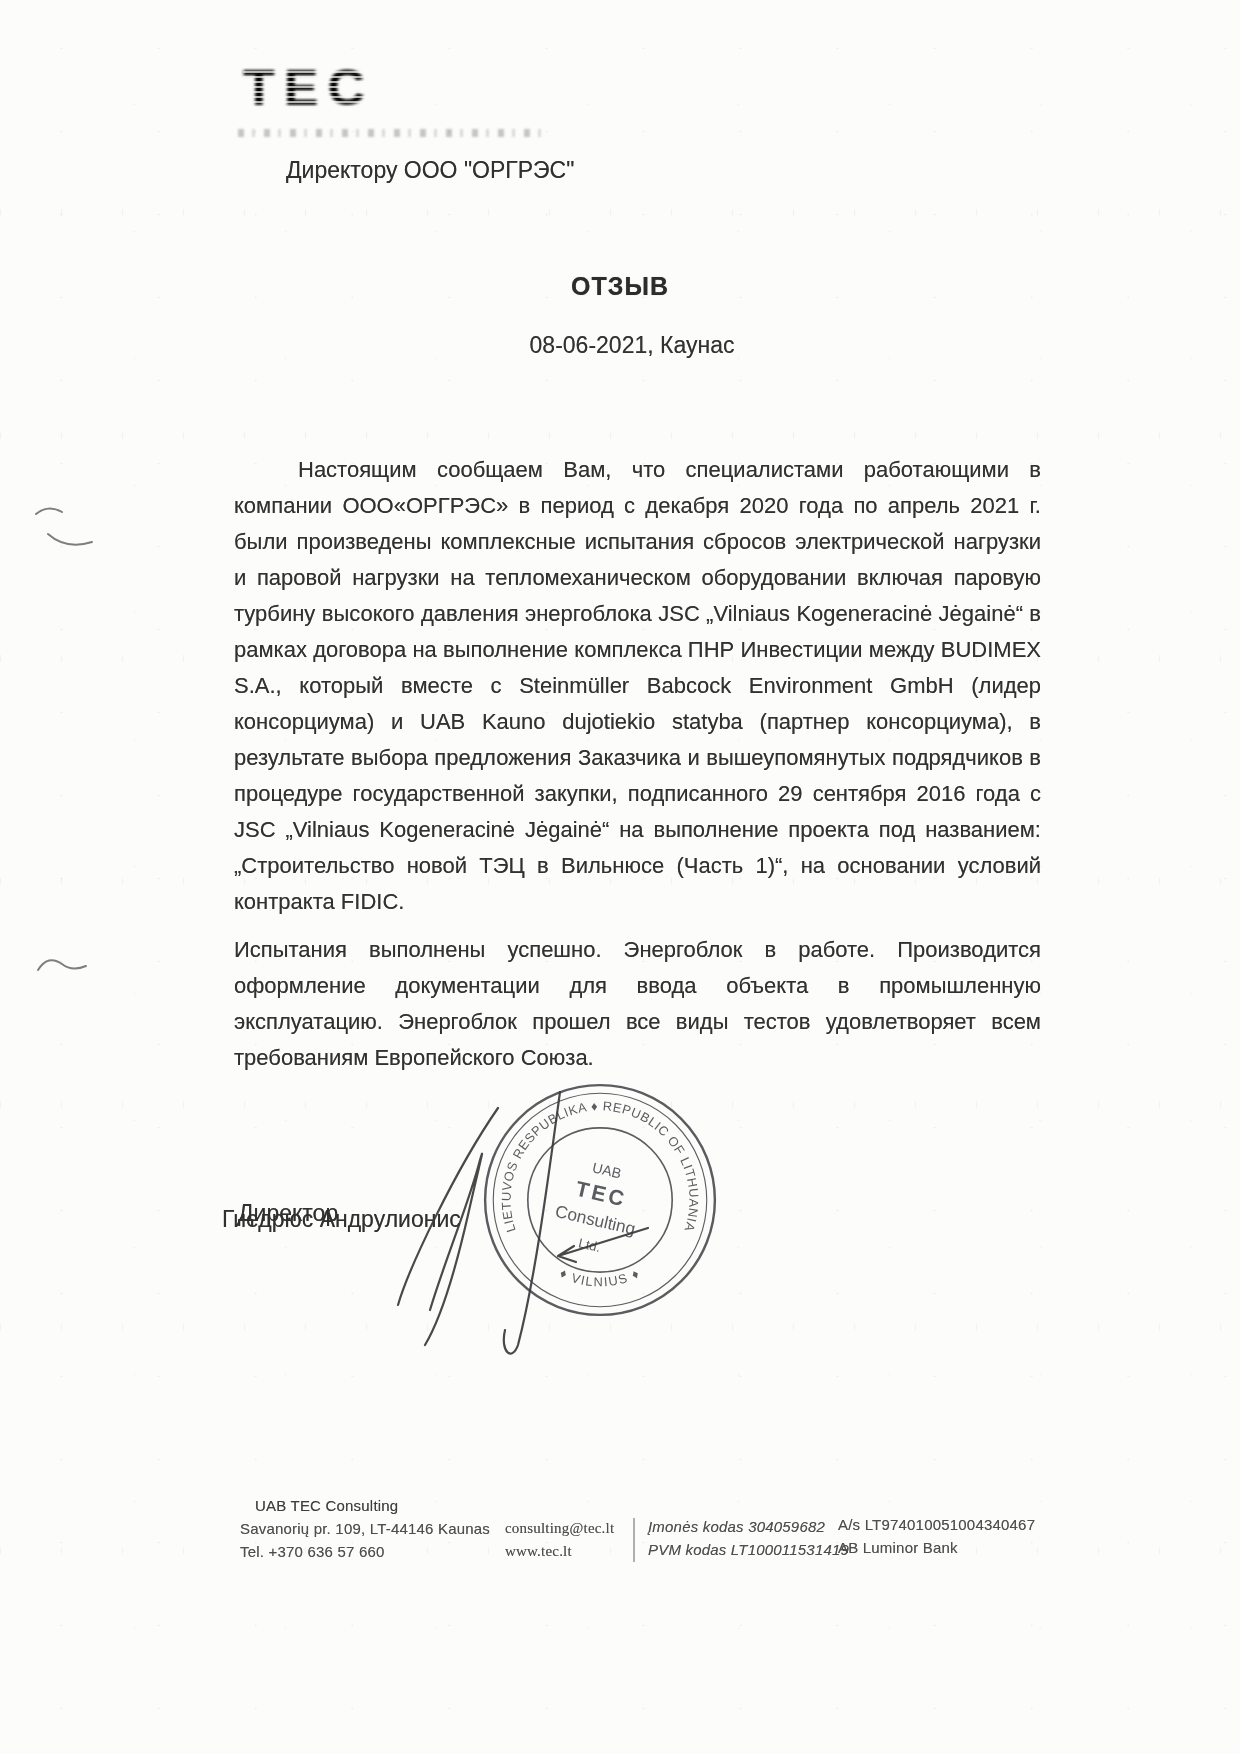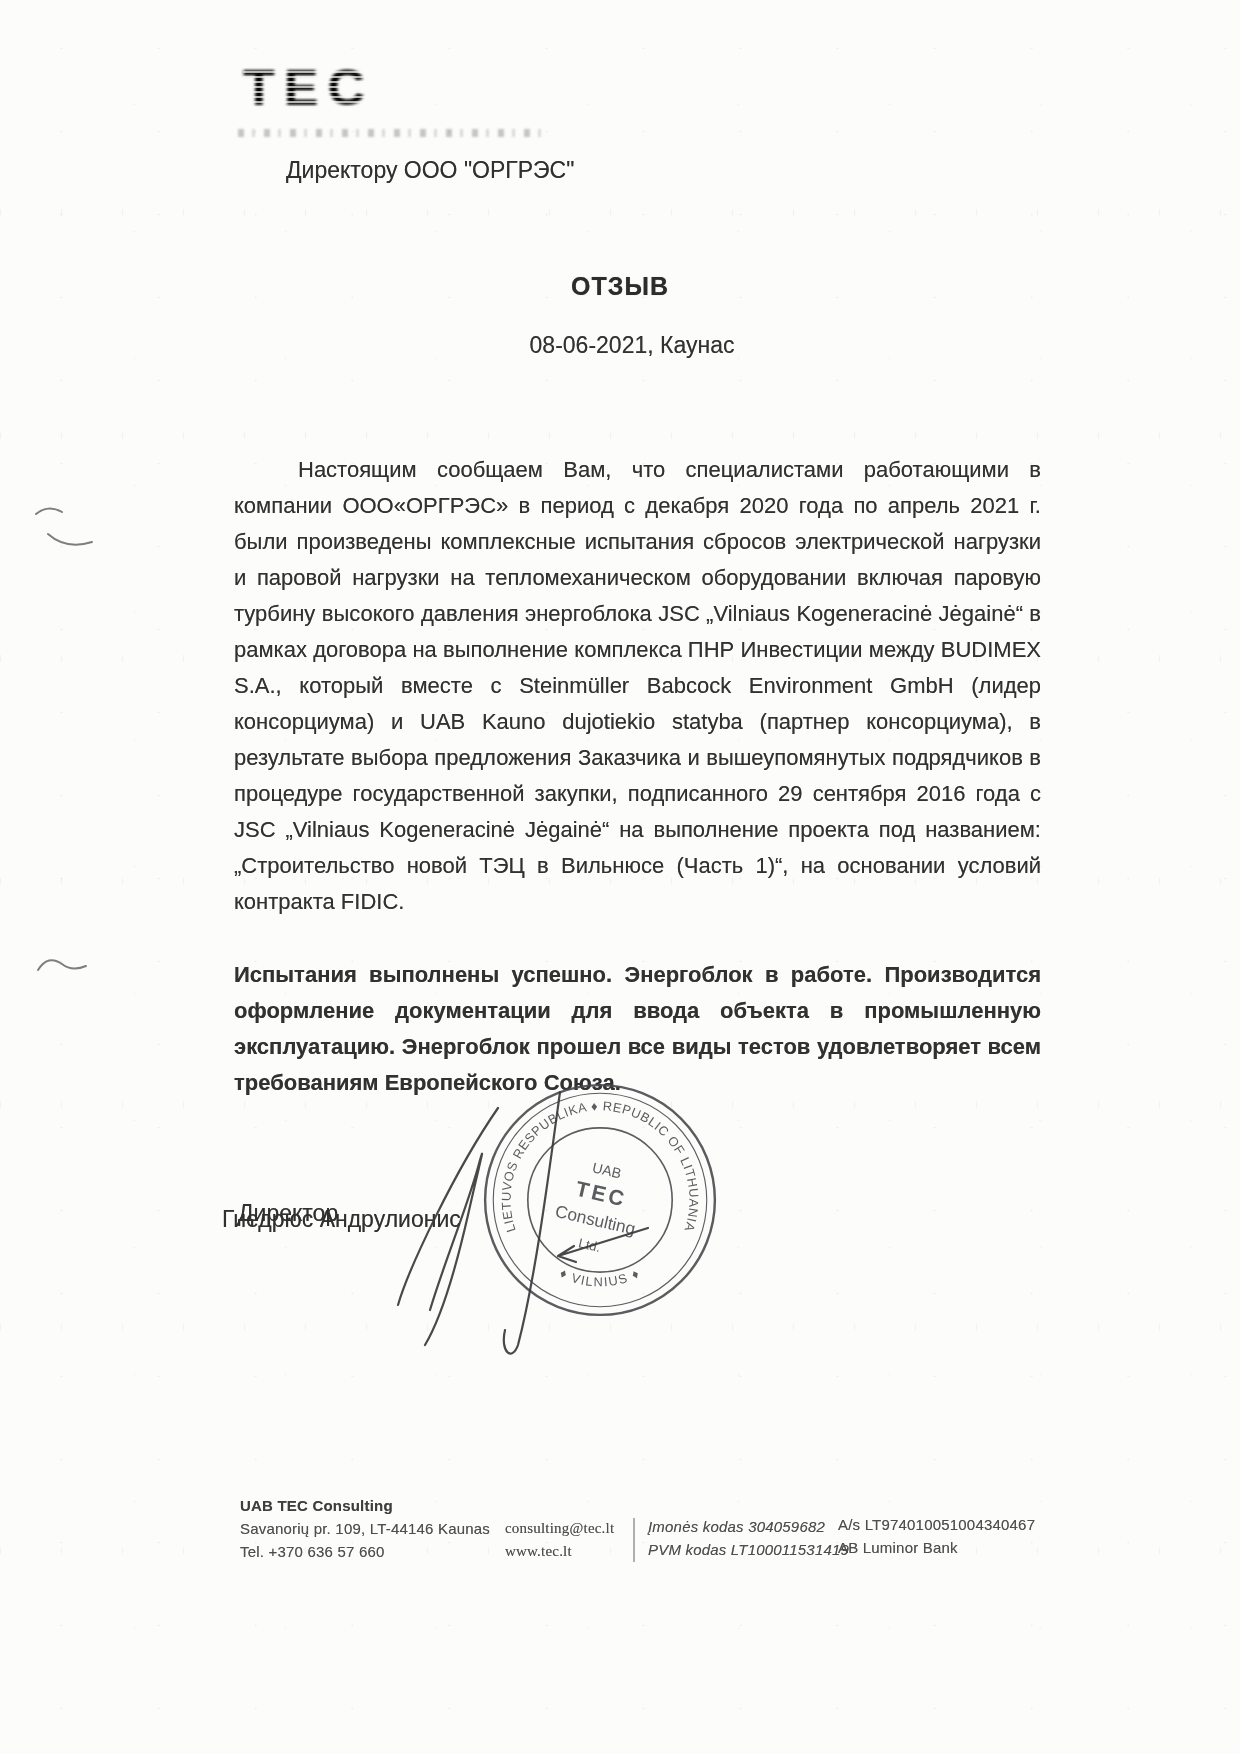--- a/index.html
+++ b/index.html
@@ -73,21 +73,21 @@
   }
 
   
   .body-text {
     position: absolute; left: 234px; top: 452px; width: 807px;
     font-size: 22px; line-height: 36px; color: #313131;
     text-align: justify;
     text-shadow: 0 0 0.6px rgba(45,45,45,0.55);
   }
   .body-text p.indent { text-indent: 64px; }
-  .body-text p + p { margin-top: 37px; font-weight: bold; }
+  .body-text p + p { margin-top: 12px; }
 
   
   .signatory-name {
     position: absolute; left: 222px; top: 1206px;
     font-size: 23px; color: #303030;
     text-shadow: 0 0 0.6px rgba(45,45,45,0.55);
   }
   .signatory-role {
     position: absolute; left: 222px; top: 1200px;
     font-size: 23px; color: #303030;
@@ -123,21 +123,21 @@
     position: absolute; left: 0; top: 1494px; width: 100%;
     font-size: 15px; line-height: 23px; color: #4e4e4e;
     letter-spacing: .2px;
     text-shadow: 0 0 0.5px rgba(60,60,60,0.5);
   }
   .fcol { position: absolute; }
   .fcol1 { left: 240px; top: 0; }
   .fcol2 { left: 505px; top: 23px; font-family: Liberation Serif, serif; }
   .fcol3 { left: 648px; top: 21px; font-style: italic; }
   .fcol4 { left: 838px; top: 19px; }
-  .fbold { font-weight: 700; color: #3e3e3e; }
+  .fbold { font-weight: 400; color: #3e3e3e; margin-left: 15px; }
   .fdivider {
     position: absolute; left: 633px; top: 24px;
     width: 1.5px; height: 44px;
     background: #6f6f6f; opacity: .55;
   }
 </style>
 </head>
 <body>
 
 <div class="page">

